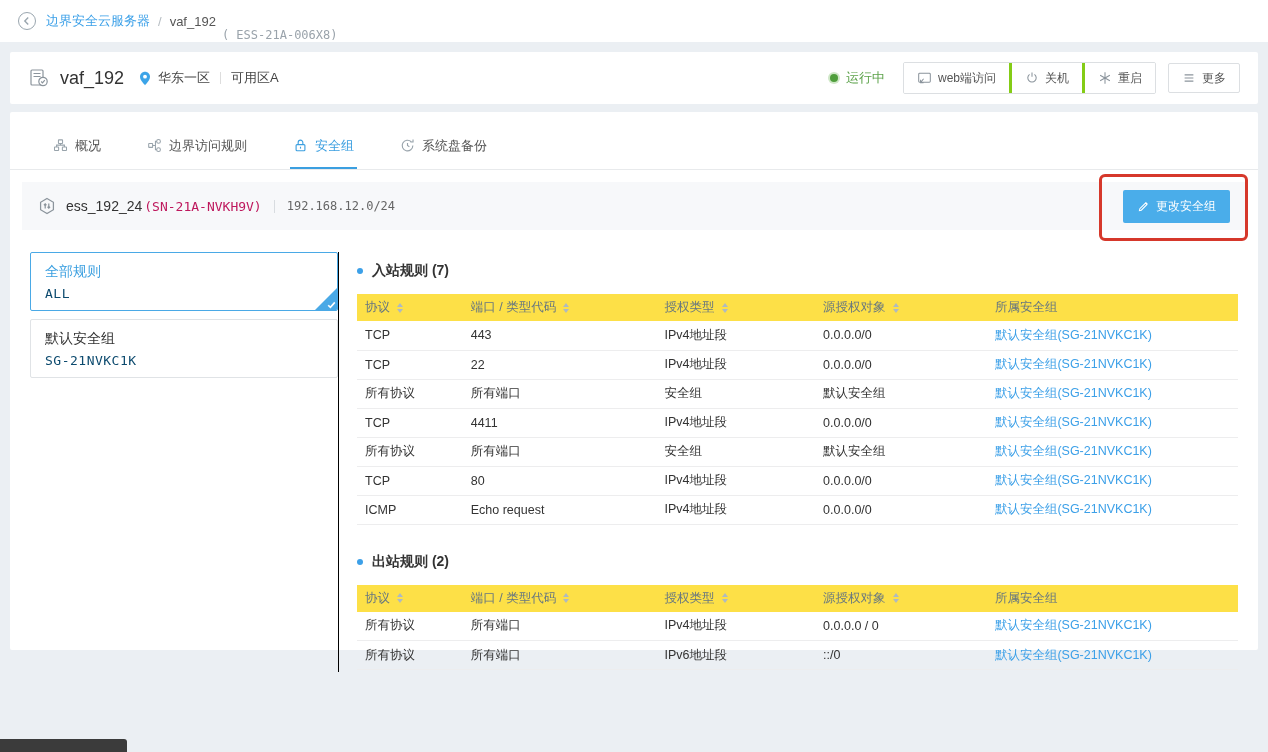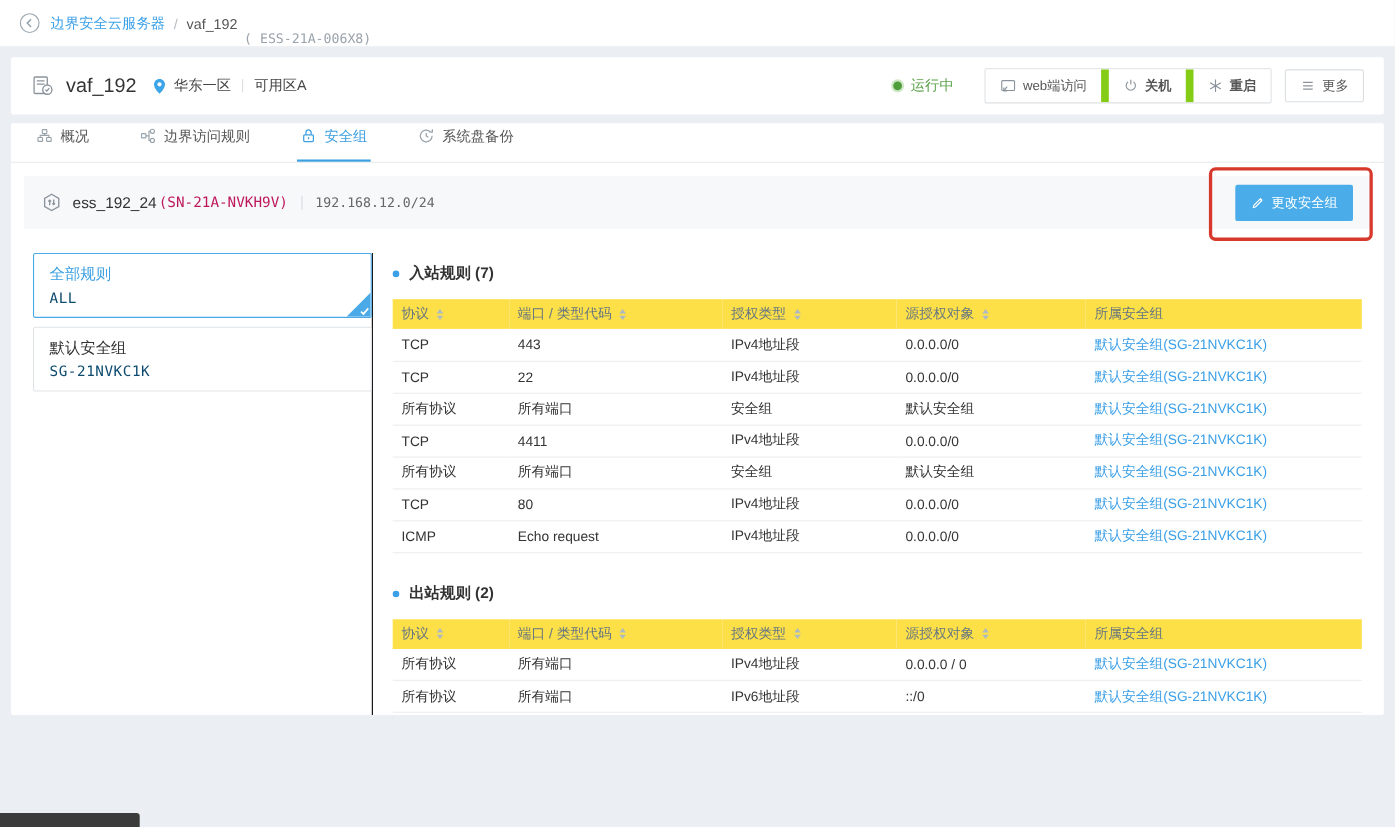--- a/index.html
+++ b/index.html
@@ -20,33 +20,33 @@
   .crumb-cur  { color:#555; margin-right:6px; }
   .crumb-code { color:#9aa3ab; font-size:12px;margin-top:28px; }
 
   
   .card { background:#fff; border-radius:2px; margin:0 10px; }
   .header-card { margin-top:10px; height:52px; display:flex; align-items:center; padding:0 18px; }
   .hc-title { font-size:18px; color:#333; margin:0 14px 0 10px; }
   .hc-loc { display:flex; align-items:center; color:#444; font-size:13px; }
   .hc-div { width:1px; height:12px; background:#ddd; margin:0 10px; }
   .hc-right { margin-left:auto; display:flex; align-items:center; }
-  .status { display:flex; align-items:center; color:#5ca24a; font-size:13px; margin-right:28px; }
+  .status { display:flex; align-items:center; color:#5ca24a; font-size:13px; margin-right:18px; }
   .status-dot { width:8px; height:8px; border-radius:50%; background:#4f9e3c;
     box-shadow:0 0 0 2px #cfe7c7; margin-right:8px; }
   .btn-group { display:flex; border:1px solid #dcdfe2; border-radius:2px; overflow:hidden;align-items:flex-end; }
   .btn { height:30px; background:#fff; display:flex; align-items:center; gap:6px;
     padding:0 13px; font-size:12px; color:#555; cursor:pointer; border:none; }
-  .btn-group .btn + .btn { border-left:7px solid #84cc16;font-weight:bold; }
+  .btn-group .btn + .btn { border-left:3px solid #84cc16; }
   .btn-more { border:1px solid #dcdfe2; border-radius:2px; margin-left:12px; }
   .btn svg { color:#8b949c; }
 
   
   .main-card { margin-top:8px; height:538px; position:relative; overflow:visible; }
-  .tabbar { height:36px; border-bottom:1px solid #e8eaec; display:flex; align-items:flex-end; padding:0 20px; }
+  .tabbar { height:58px; border-bottom:1px solid #e8eaec; display:flex; align-items:flex-end; padding:0 40px; }
   .tab { display:flex; align-items:center; gap:7px; font-size:13px; color:#555;
     height:45px; padding:0 3px; margin-right:40px; cursor:pointer;
     border-bottom:2px solid transparent; }
   .tab svg { color:#98a3ab; }
   .tab.active { color:#3b9fe0; border-bottom-color:#3b9fe0; }
   .tab.active svg { color:#3b9fe0; }
 
   
   .inst-bar { margin:12px; height:48px; background:#f7f8fa; display:flex; align-items:center; padding:0 16px; position:relative; }
   .inst-icon { color:#8b949c; margin-right:10px; display:flex; }

